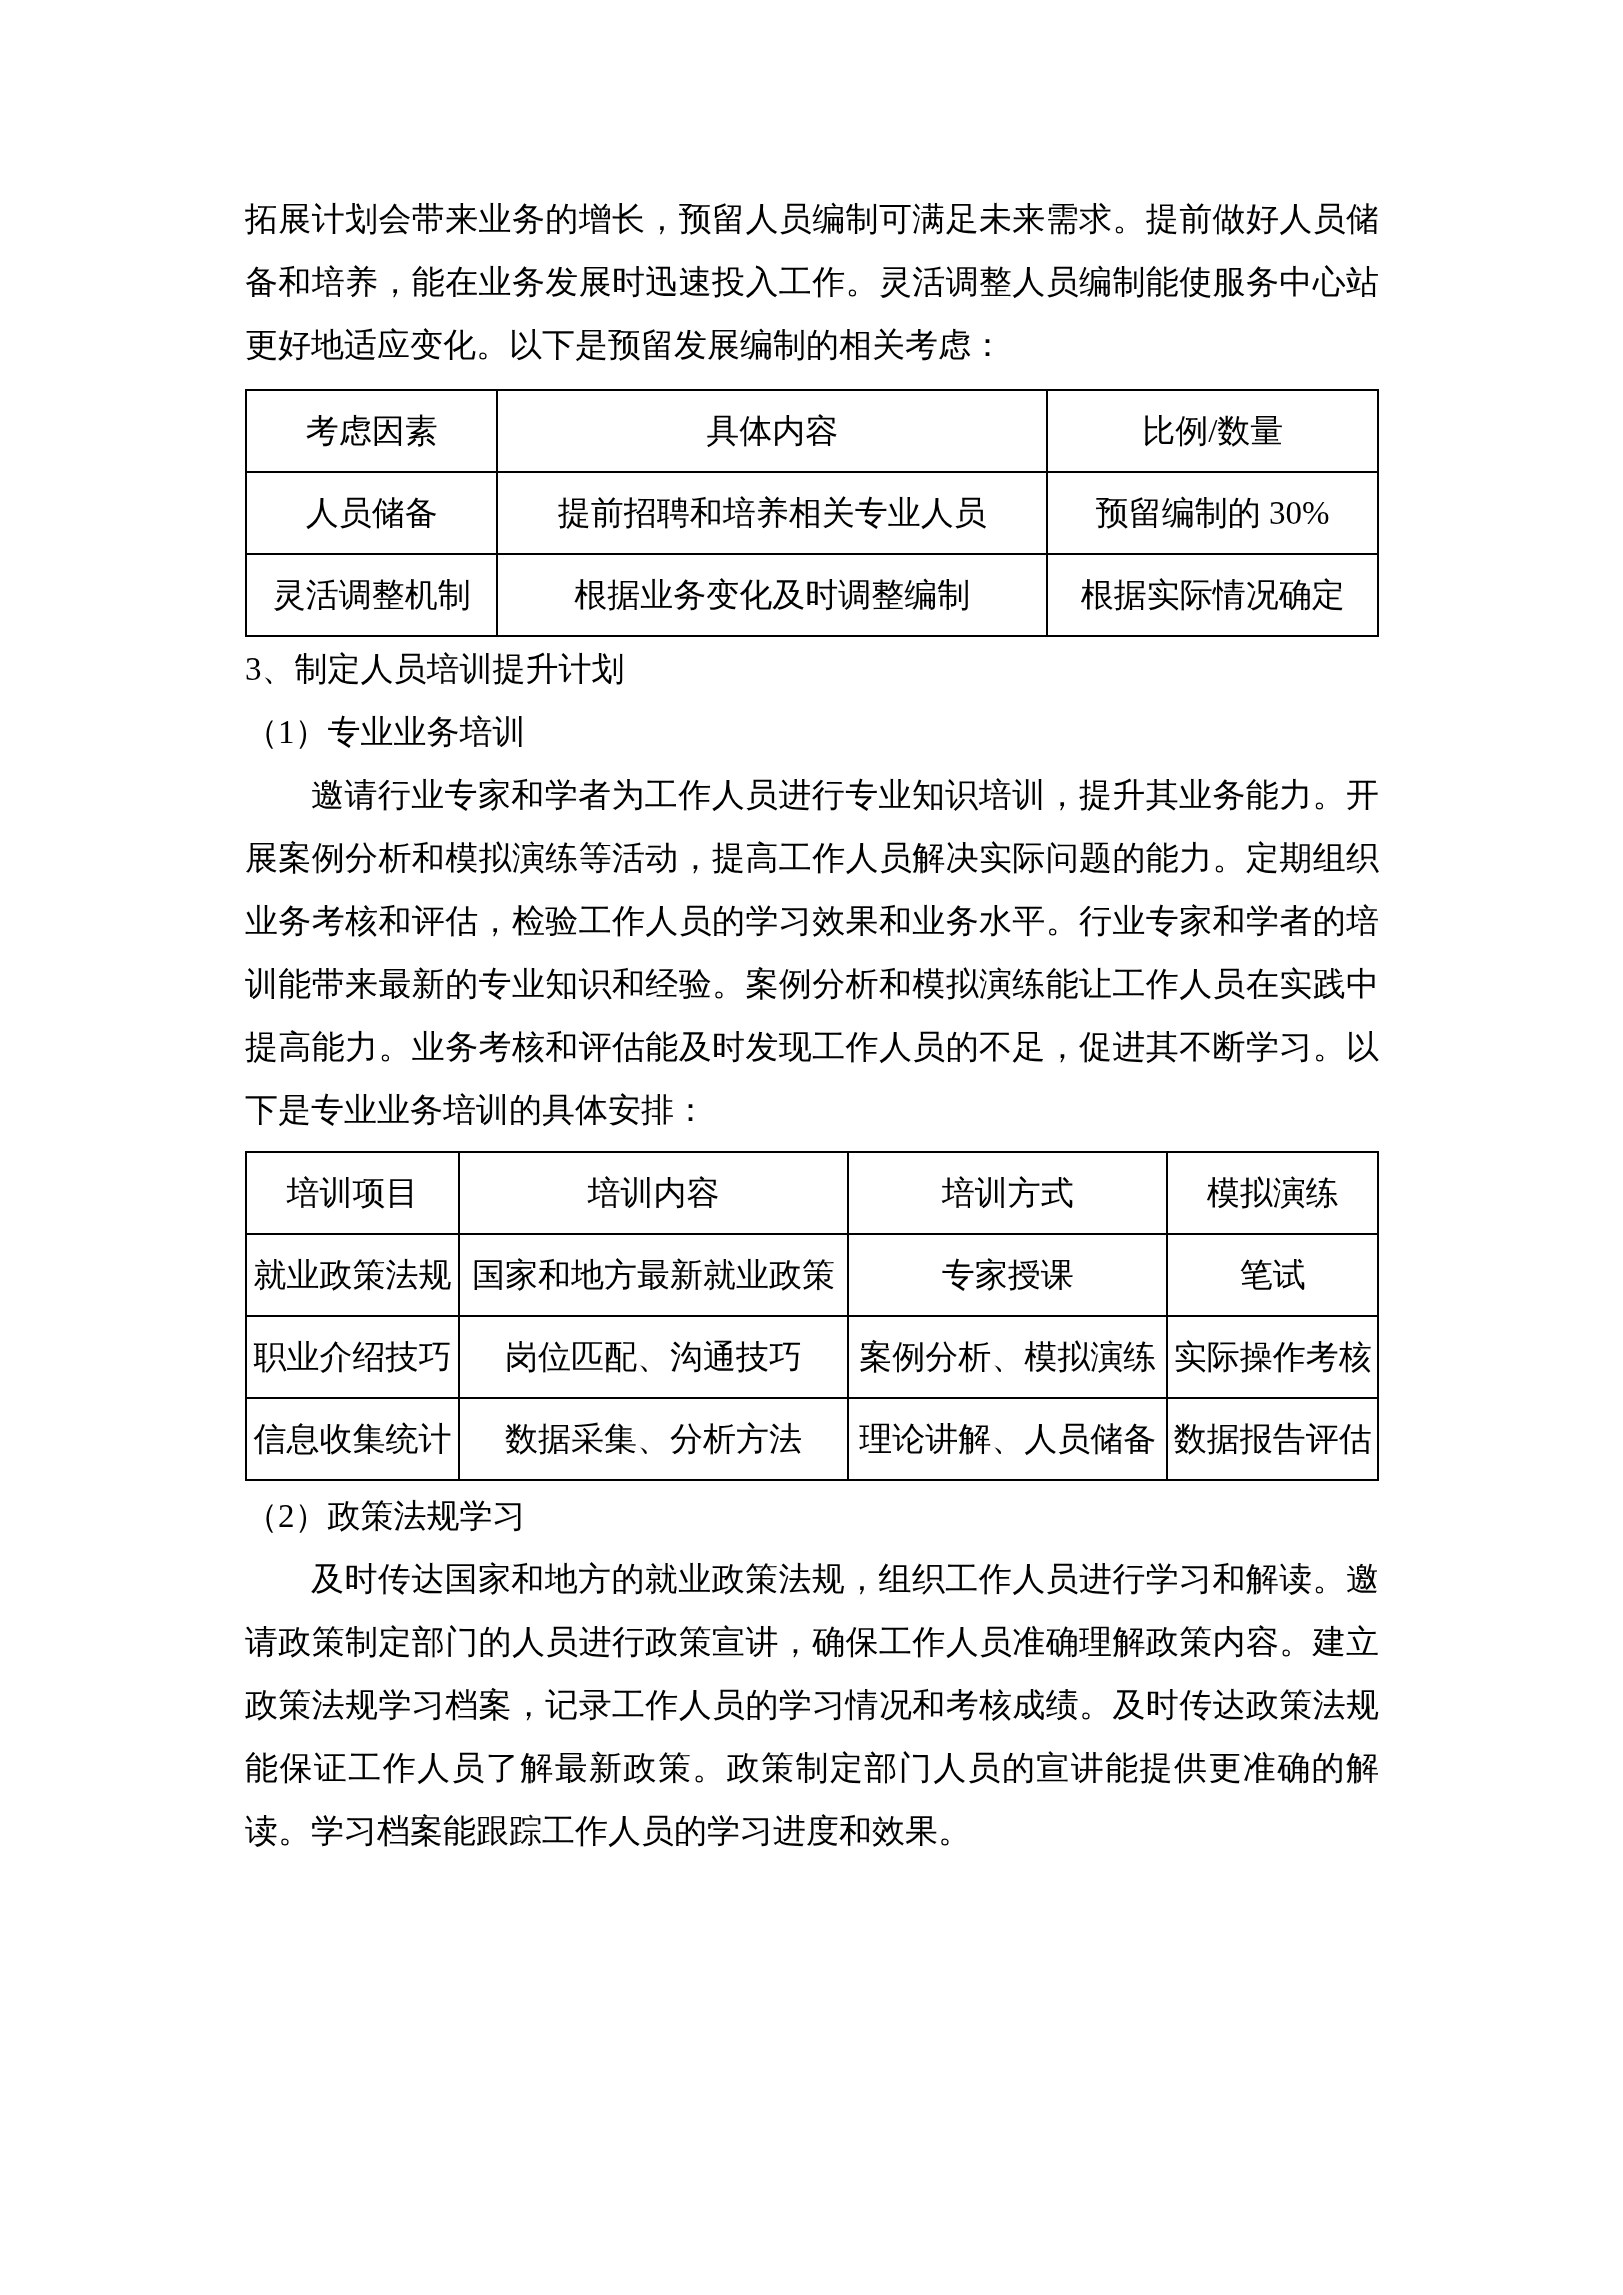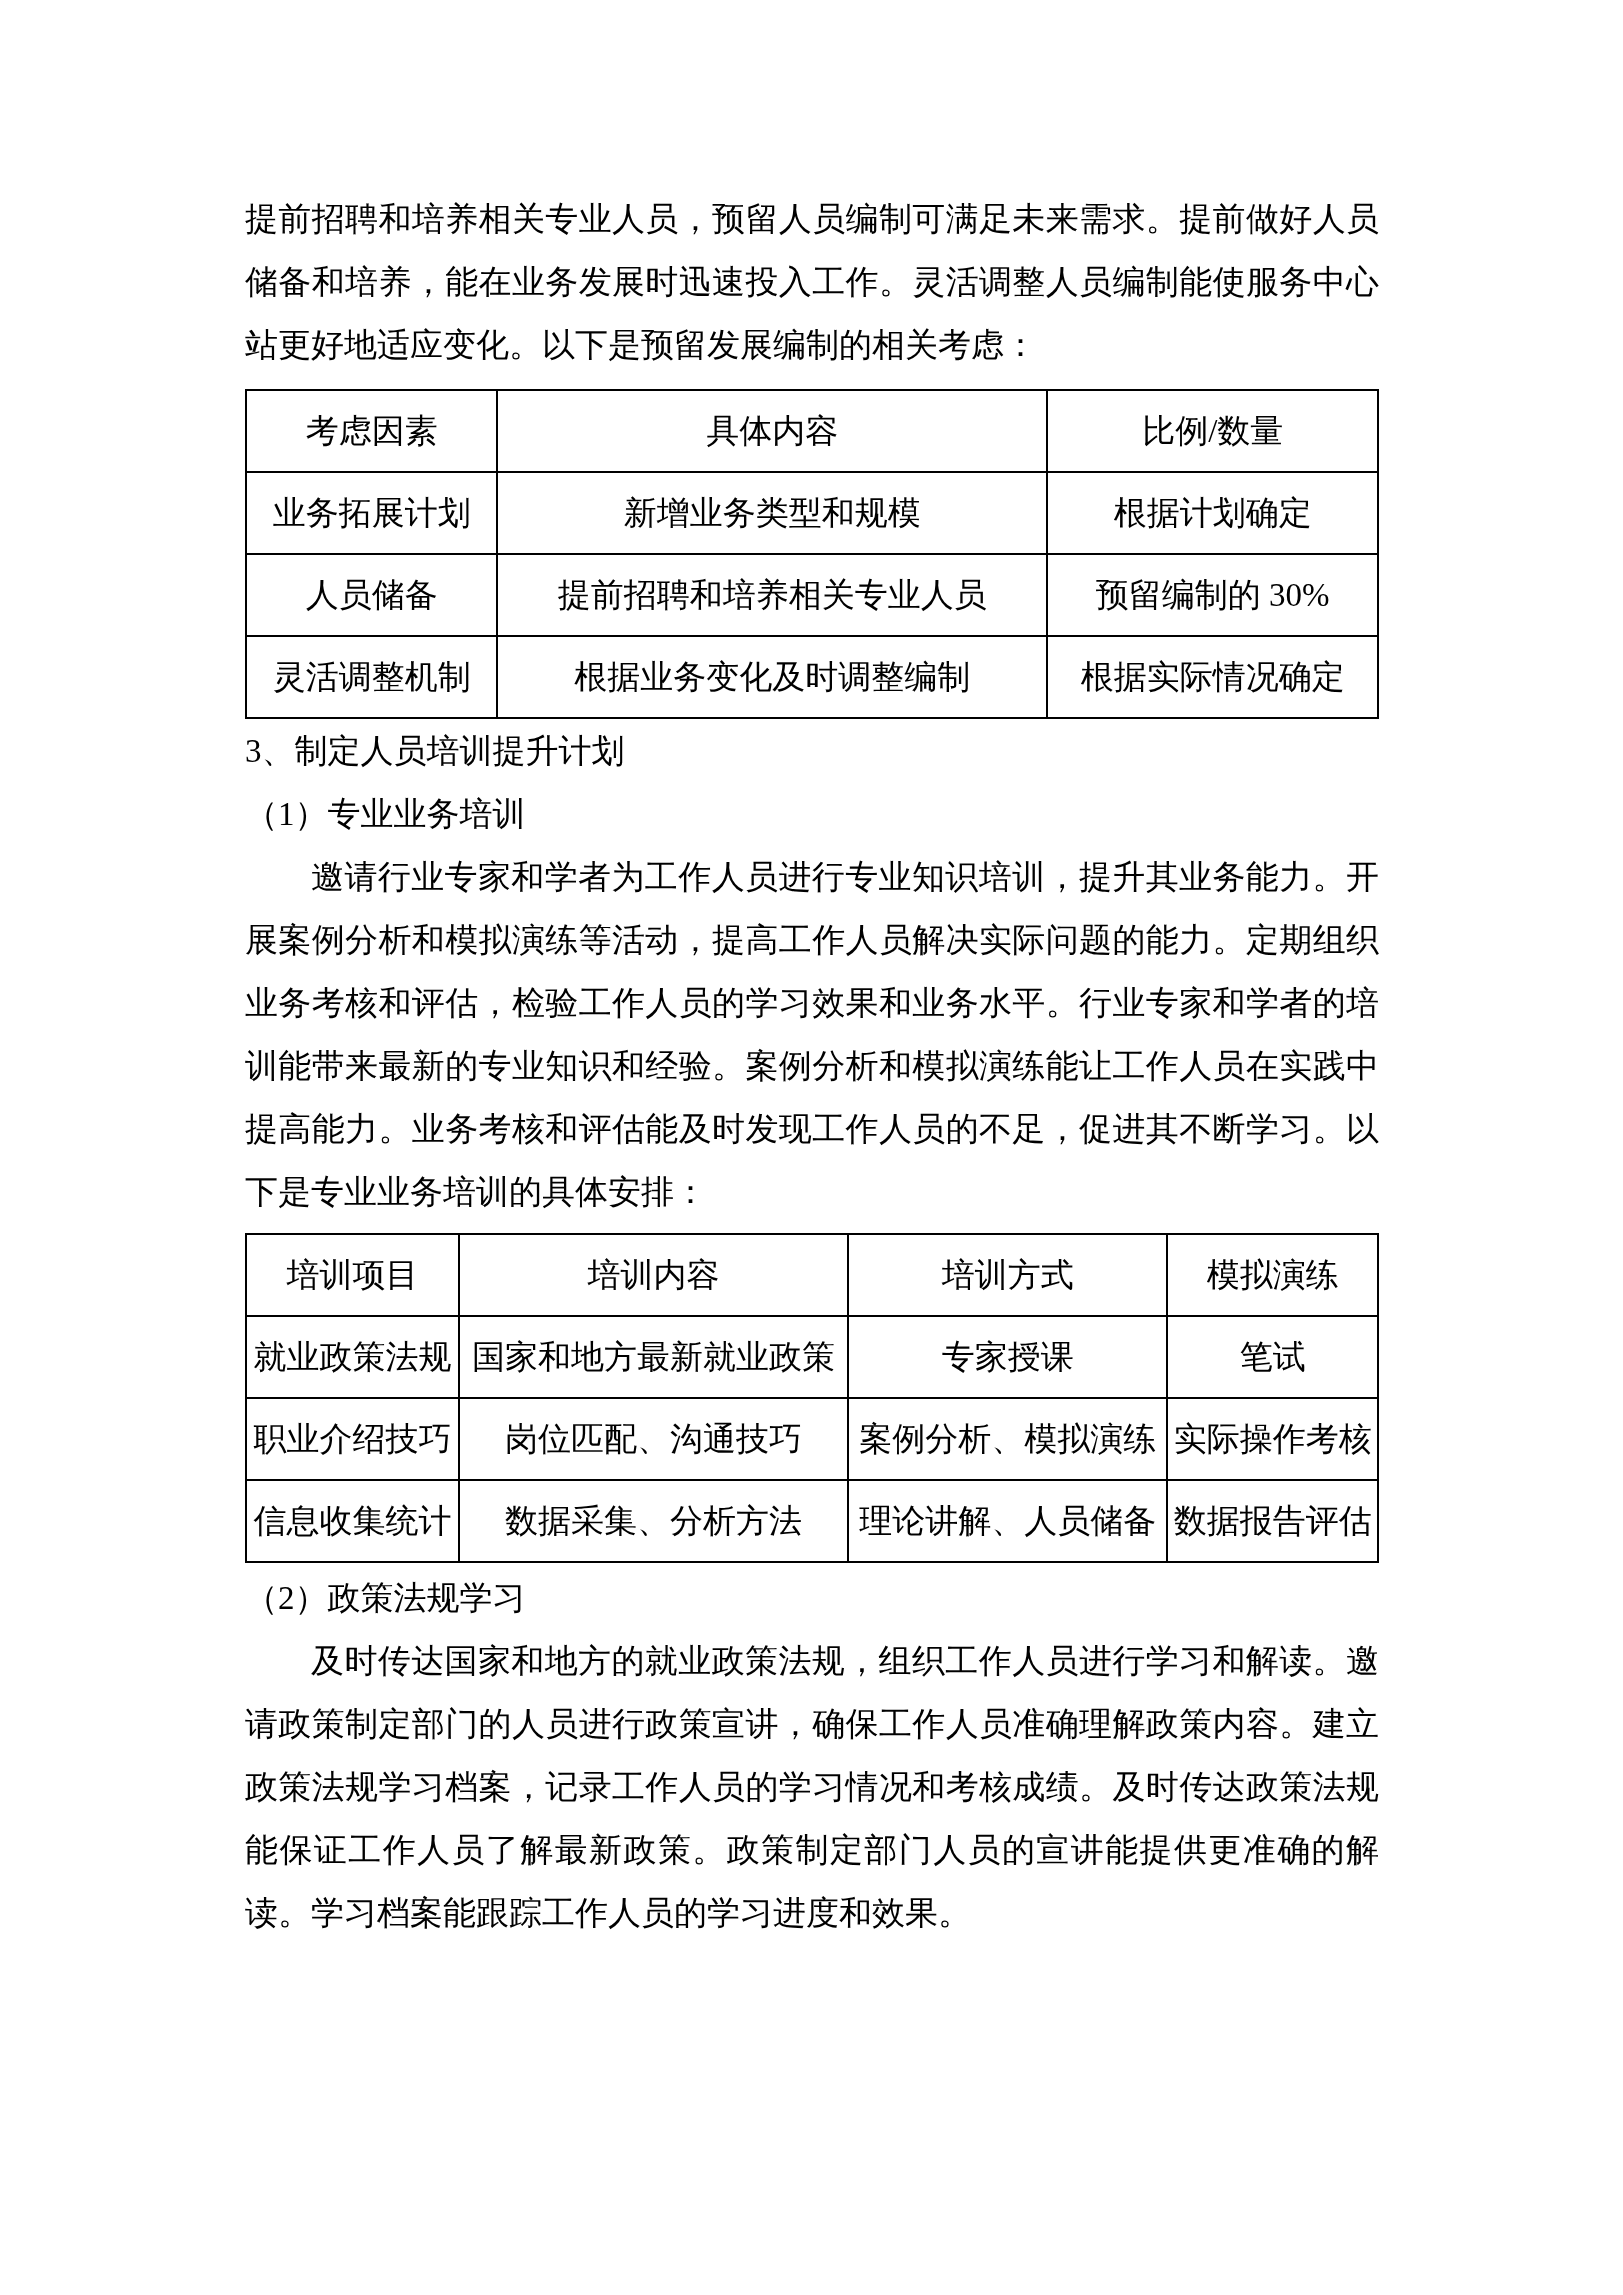--- a/index.html
+++ b/index.html
@@ -61,38 +61,33 @@
   .tbl-training col.c2 { width: 34.4%; }
   .tbl-training col.c3 { width: 28.2%; }
   .tbl-training col.c4 { width: 18.6%; }
 </style>
 </head>
 <body>
 
 <div class="page">
   <div class="content">
 
-    <p class="para">提前招聘和培养相关专业人员，预留人员编制可满足未来需求。提前做好人员储备和培养，能在业务发展时迅速投入工作。灵活调整人员编制能使服务中心站更好地适应变化。以下是预留发展编制的相关考虑：</p>
+    <p class="para">拓展计划会带来业务的增长，预留人员编制可满足未来需求。提前做好人员储备和培养，能在业务发展时迅速投入工作。灵活调整人员编制能使服务中心站更好地适应变化。以下是预留发展编制的相关考虑：</p>
 
     <table class="doc-table tbl-reserve">
       <colgroup>
         <col class="c1">
           <col class="c2">
           <col class="c3">
       </colgroup>
       <tbody>
         <tr>
           <td>考虑因素</td>
           <td>具体内容</td>
           <td>比例/数量</td>
-        </tr>
-        <tr>
-          <td>业务拓展计划</td>
-          <td>新增业务类型和规模</td>
-          <td>根据计划确定</td>
         </tr>
         <tr>
           <td>人员储备</td>
           <td>提前招聘和培养相关专业人员</td>
           <td>预留编制的 30%</td>
         </tr>
         <tr>
           <td>灵活调整机制</td>
           <td>根据业务变化及时调整编制</td>
           <td>根据实际情况确定</td>

